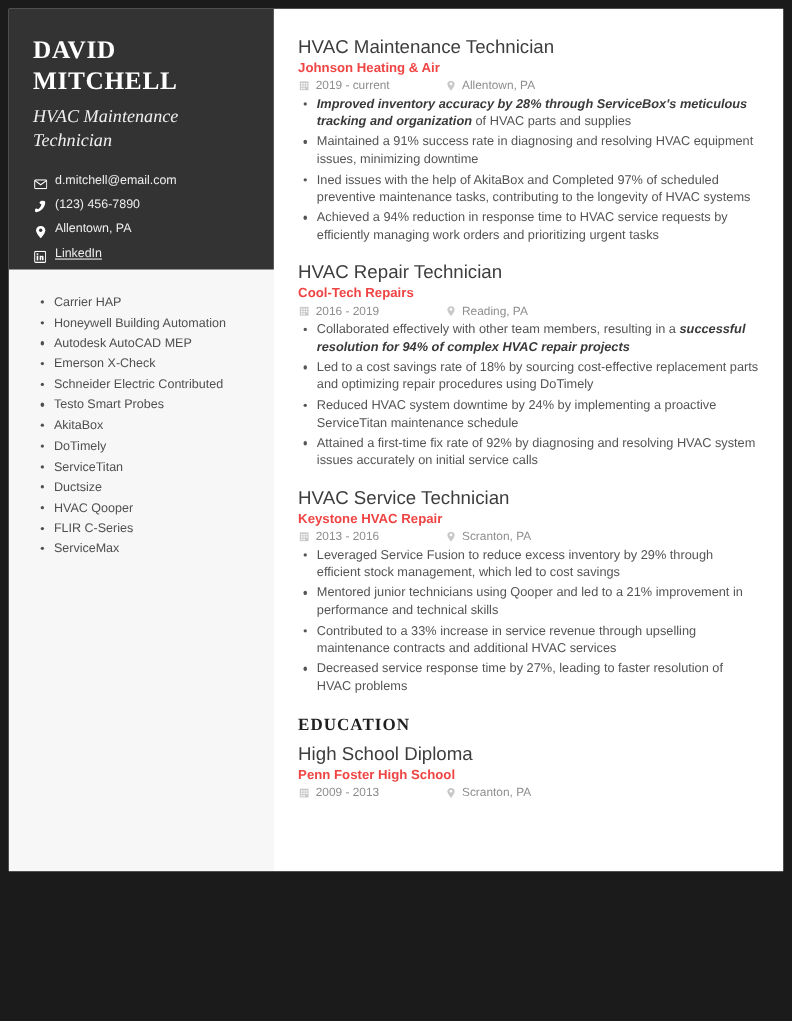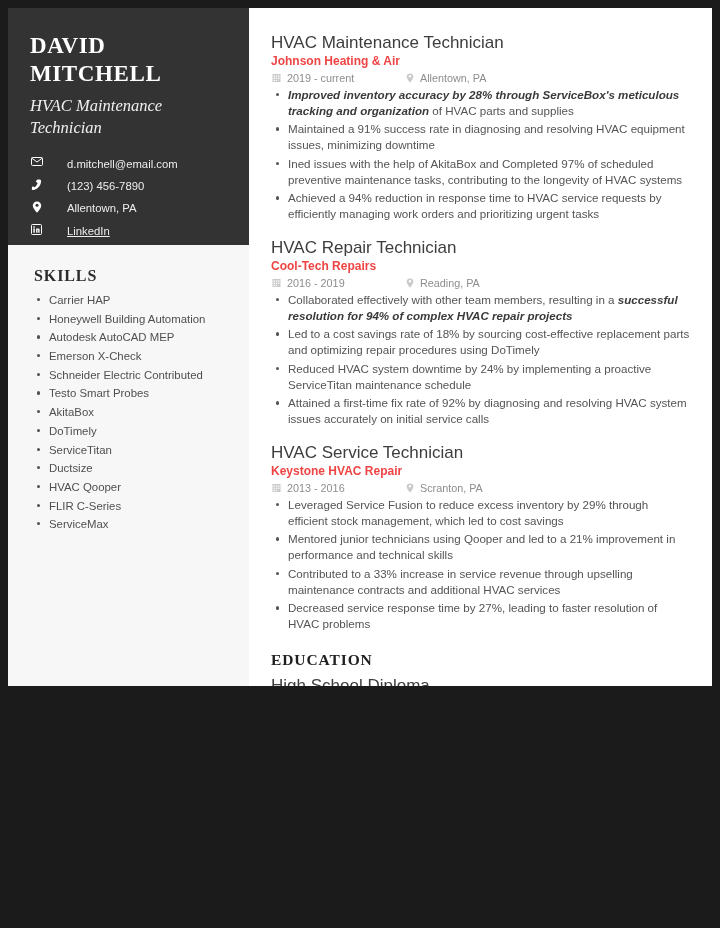--- a/index.html
+++ b/index.html
@@ -10,21 +10,21 @@
     background: #1b1b1b;
     font-family: "Liberation Sans", sans-serif;
     overflow: hidden;
   }
 
   .page {
     position: absolute;
     left: 8px;
     top: 8px;
     width: 704px;
-    height: 678px;
+    height: 784px;
     background: #ffffff;
     display: flex;
     overflow: hidden;
   }
 
   
   .left-col {
     width: 241px;
     flex: 0 0 241px;
     background: #f7f7f7;
@@ -58,26 +58,25 @@
     font-weight: normal;
   }
 
   .contact-list {
     margin-top: 19px;
     list-style: none;
   }
 
   .contact-item {
     display: flex;
-    align-items: flex-start;
+    align-items: flex-end;
     font-size: 11.3px;
     color: #ededed;
     margin-bottom: 7px;
     line-height: 1.35;
-    gap: 17px;
   }
 
   .contact-icon {
     width: 13px;
     flex: 0 0 13px;
     margin-right: 7px;
     display: flex;
     align-items: center;
     justify-content: center;
   }
@@ -256,21 +255,20 @@
                 <rect x="2.3" y="2.3" width="1.5" height="1.4" fill="#ffffff"></rect>
                 <path d="M5.1 8.7 L5.1 4.4 L6.5 4.4 L6.5 5 C6.9 4.4 8.6 4.2 8.6 6 L8.6 8.7 L7.2 8.7 L7.2 6.2 C7.2 5.3 6.2 5.4 6.5 6.3 L6.5 8.7 Z" fill="#ffffff"></path>
               </svg>
           </span>
           <span class="contact-link">LinkedIn</span>
         </li>
       </ul>
     </div>
 
     <div class="skills-block">
-      <div class="side-heading">SKILLS</div>
       <ul class="skills-list">
         <li class="skill-item">Carrier HAP</li>
         <li class="skill-item">Honeywell Building Automation</li>
         <li class="skill-item">Autodesk AutoCAD MEP</li>
         <li class="skill-item">Emerson X-Check</li>
         <li class="skill-item">Schneider Electric Contributed</li>
         <li class="skill-item">Testo Smart Probes</li>
         <li class="skill-item">AkitaBox</li>
         <li class="skill-item">DoTimely</li>
         <li class="skill-item">ServiceTitan</li>

